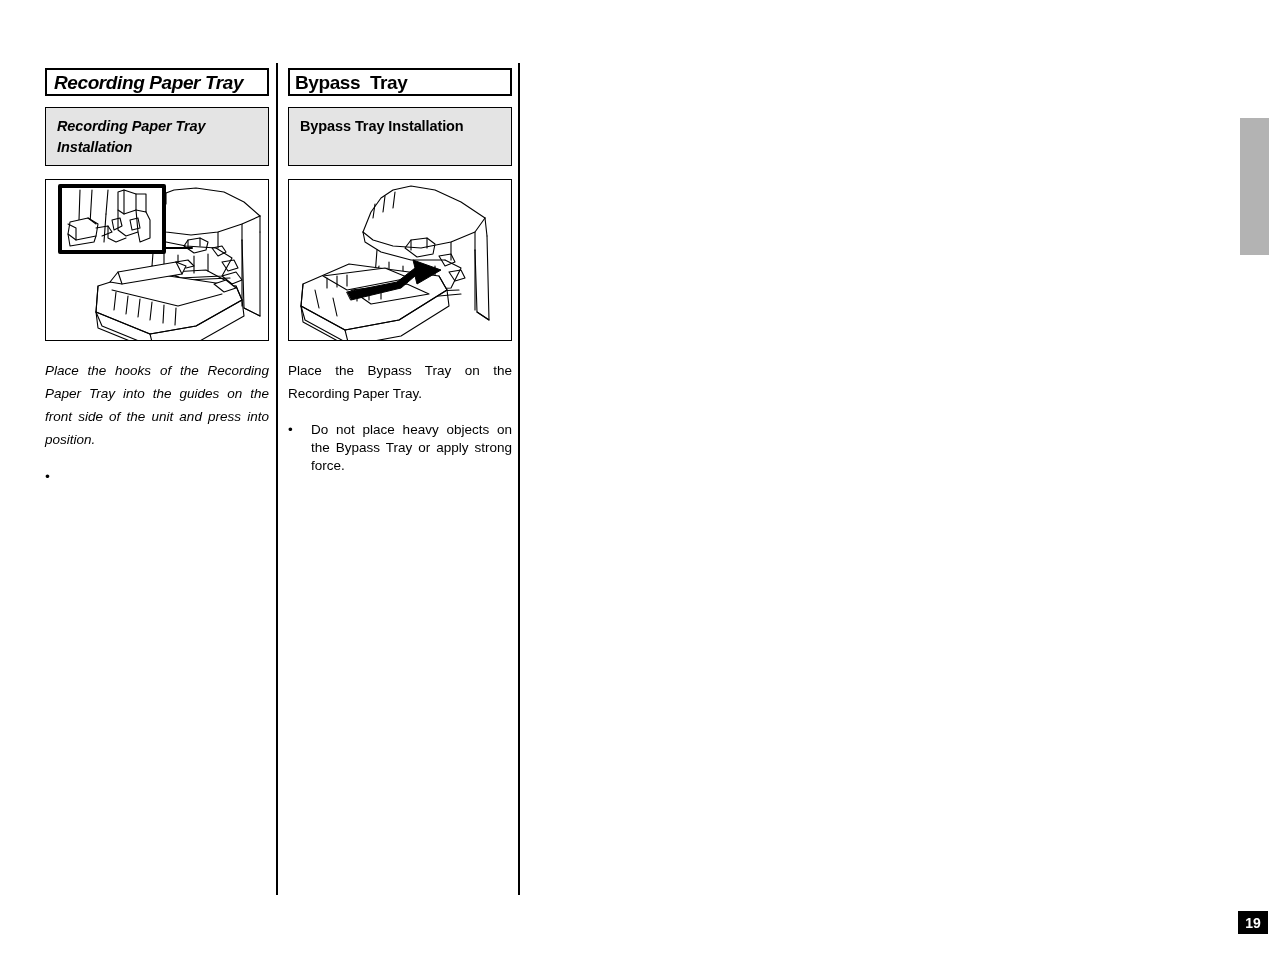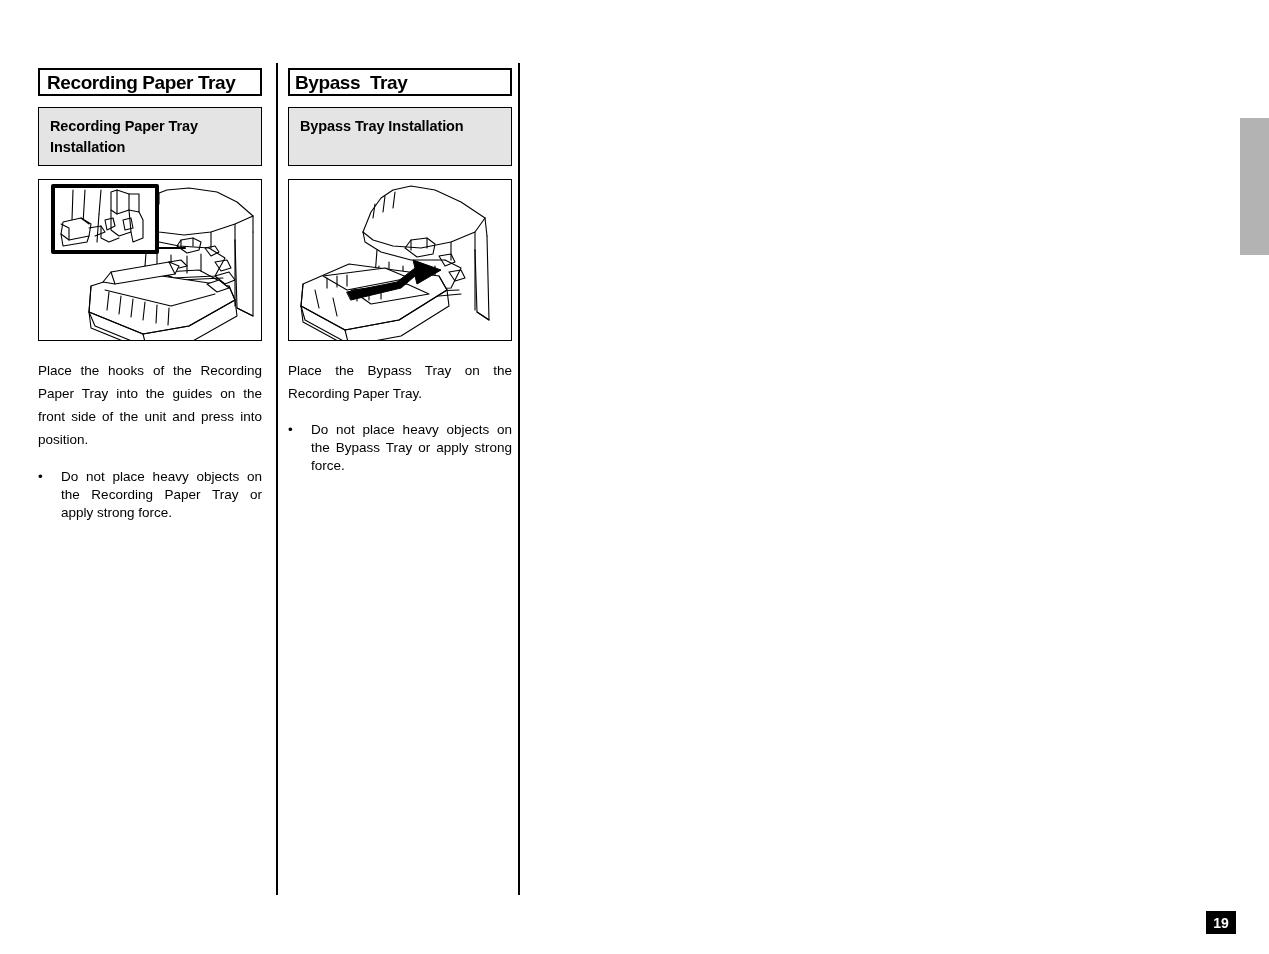--- a/index.html
+++ b/index.html
@@ -42,21 +42,21 @@
   }
   .col-rule.rule-a { left: 276px; }
   .col-rule.rule-b { left: 518px; }
 
   
   .column {
     position: absolute;
     top: 68px;
     width: 224px;
   }
-  .column.col-left  { left: 38px; }
+  .column.col-left  { left: 45px; font-style: italic; }
   .column.col-right { left: 288px; }
 
   
   .title-box {
     border: 2px solid #000000;
     height: 28px;
     display: flex;
     align-items: center;
     box-sizing: border-box;
   }
@@ -125,21 +125,21 @@
   }
   .bullet-body {
     flex: 1 1 auto;
     text-align: justify;
   }
   .col-right .bullet-block { margin-top: 16px; }
 
   
   .page-number {
     position: absolute;
-    left: 1206px;
+    left: 1238px;
     top: 911px;
     width: 30px;
     height: 23px;
     background: #000000;
     color: #ffffff;
     font-size: 14px;
     font-weight: bold;
     display: flex;
     align-items: center;
     justify-content: center;
@@ -231,21 +231,20 @@
             <path d="M60 34 L58 62"></path>
           </g>
         </g>
       </svg>
     </div>
 
     <div class="body-text">Place the hooks of the Recording Paper Tray into the guides on the front side of the unit and press into position.</div>
 
     <div class="bullet-block">
       <div class="bullet-mark">•</div>
-      <div class="bullet-body">Do not place heavy objects on the Recording Paper Tray or apply strong force.</div>
     </div>
 
   </div>
 
   <div class="column col-right">
 
     <div class="title-box">
       <span class="title-text">Bypass  Tray</span>
     </div>
 

